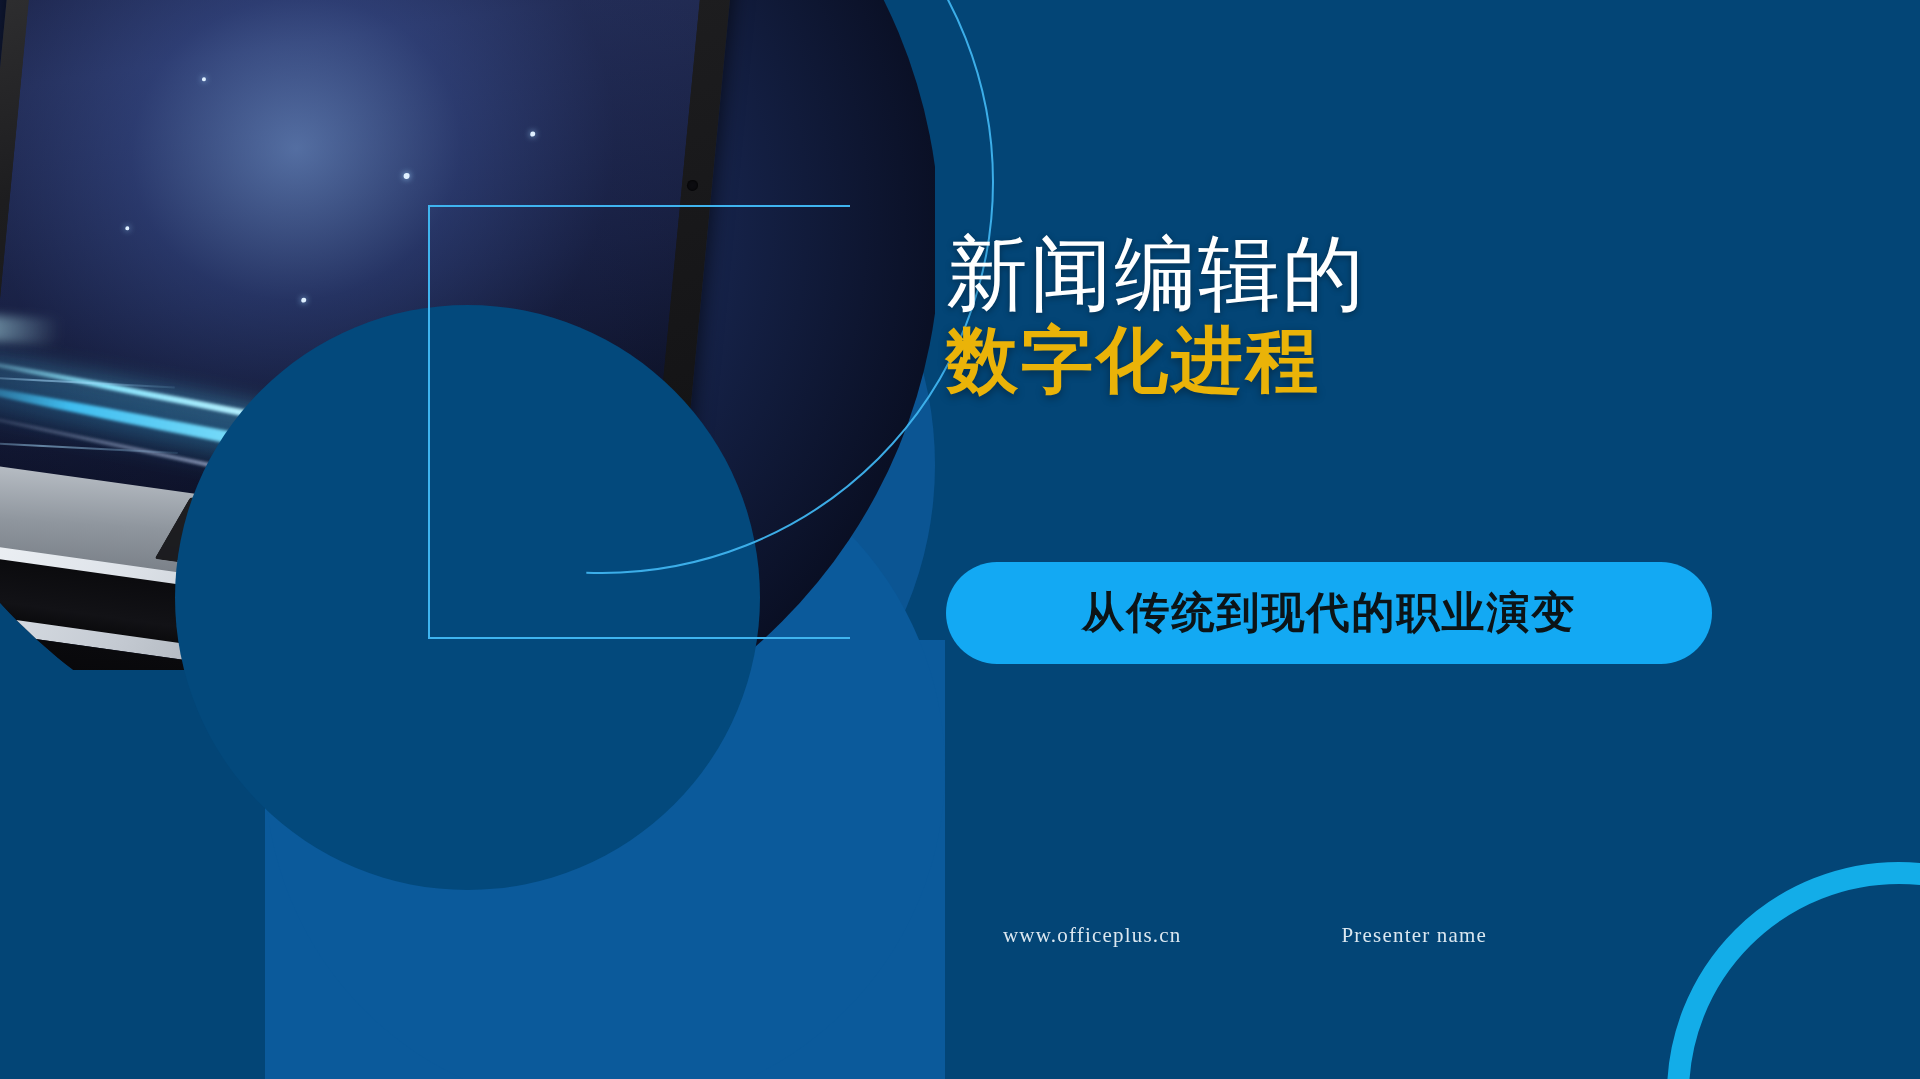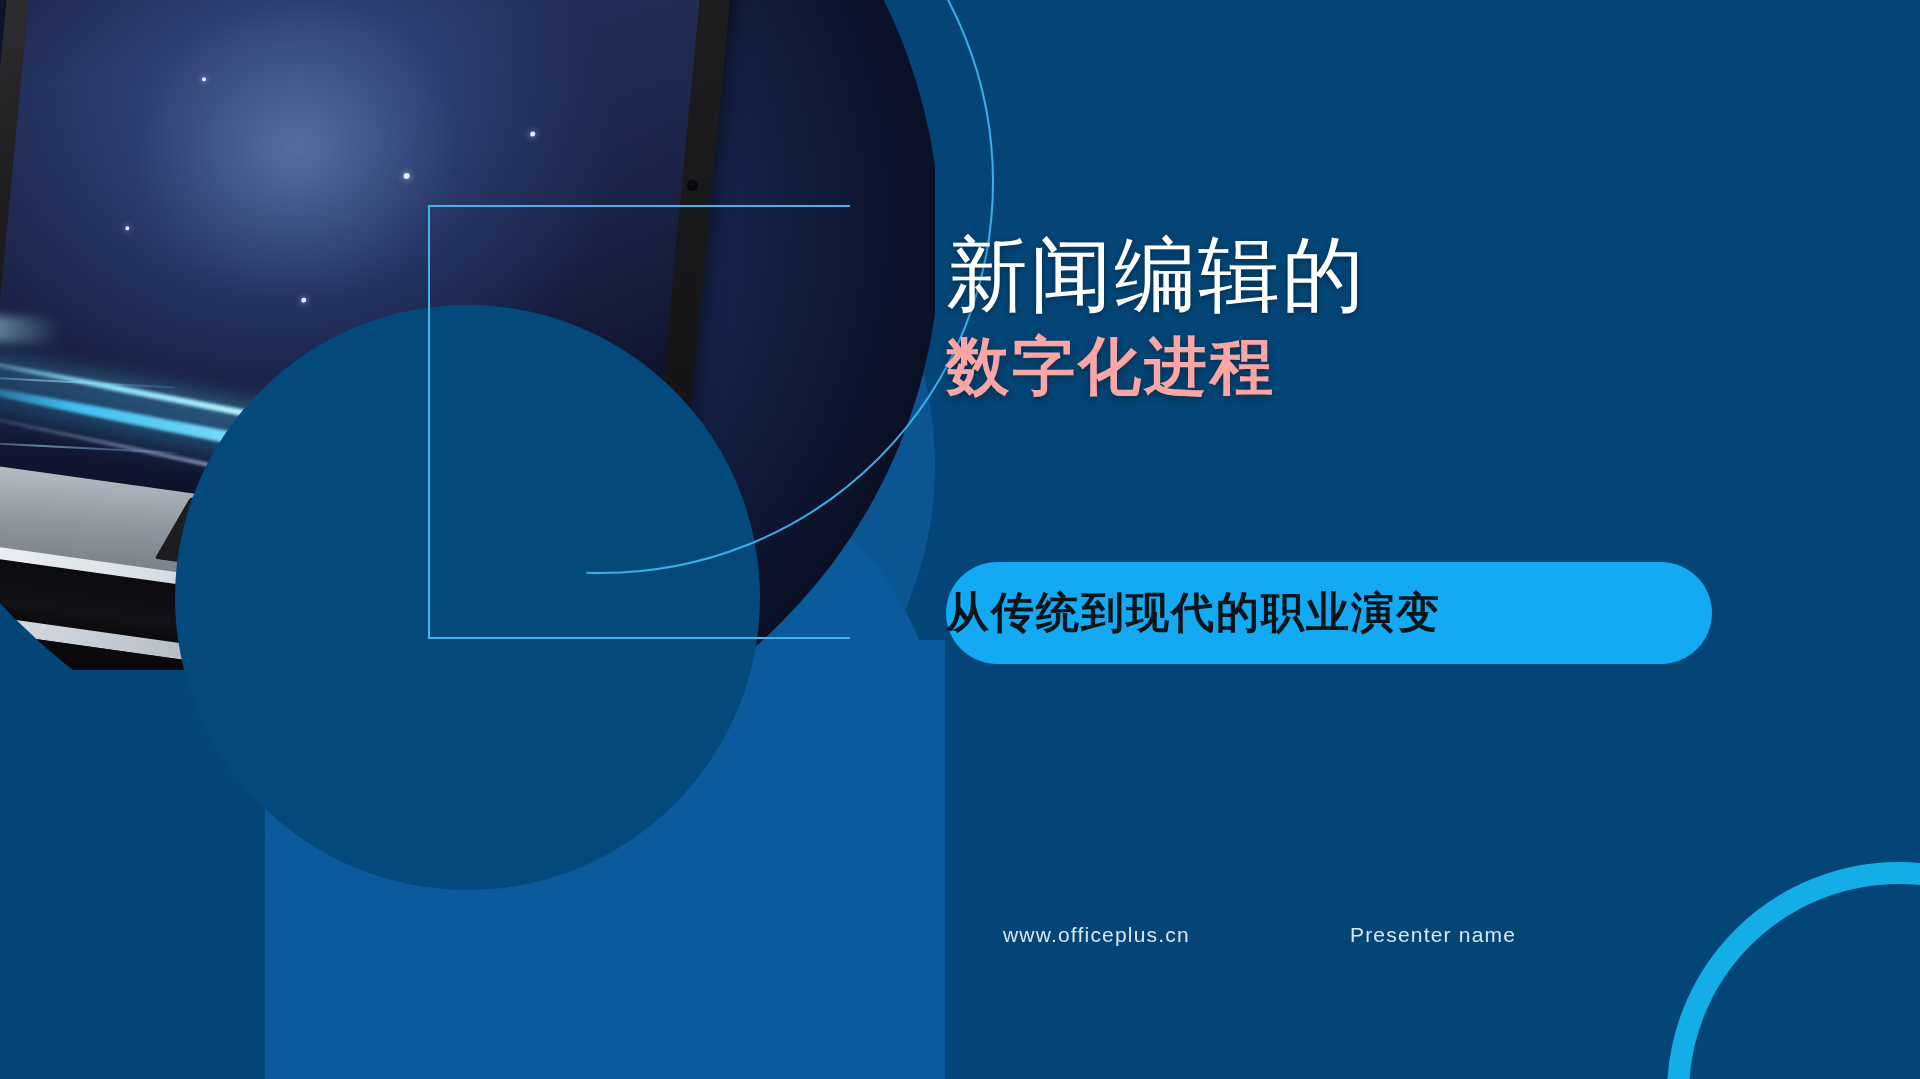--- a/index.html
+++ b/index.html
@@ -6,21 +6,21 @@
     margin: 0;
     padding: 0;
     background: #000;
   }
   #slide {
     position: relative;
     width: 1920px;
     height: 1079px;
     overflow: hidden;
     background: #034576;
-    font-family: Liberation Sans, sans-serif;
+    font-family: Liberation Serif, serif;
   }
 
   
   .bg-circle {
     position: absolute;
     border-radius: 50%;
     pointer-events: none;
   }
   #circle-outer-top {
     left: 120px; top: -250px;
@@ -241,38 +241,38 @@
   #title-line-1 {
     font-size: 82px;
     line-height: 1.06;
     color: #ffffff;
     letter-spacing: 2px;
     font-weight: 400;
     text-shadow: 0 2px 6px rgba(0,0,0,.35);
     white-space: nowrap;
   }
   #title-line-2 {
-    font-size: 63px;
+    font-size: 72px;
     line-height: 1.12;
-    color: #fca5a5;
+    color: #eab308;
     font-weight: 700;
     letter-spacing: 3px;
     text-shadow: 0 3px 8px rgba(0,0,0,.35);
     white-space: nowrap;
-    margin-top: 12px;
+    margin-top: 2px;
   }
   #subtitle-pill {
     position: absolute;
     left: 946px; top: 562px;
     width: 766px; height: 102px;
     background: #13a9f3;
     border-radius: 51px;
     display: flex;
     align-items: center;
-    justify-content: flex-start;
+    justify-content: center;
   }
   #subtitle-text {
     font-size: 43px;
     font-weight: 700;
     color: #0c1417;
     letter-spacing: 2px;
     white-space: nowrap;
   }
 
   

